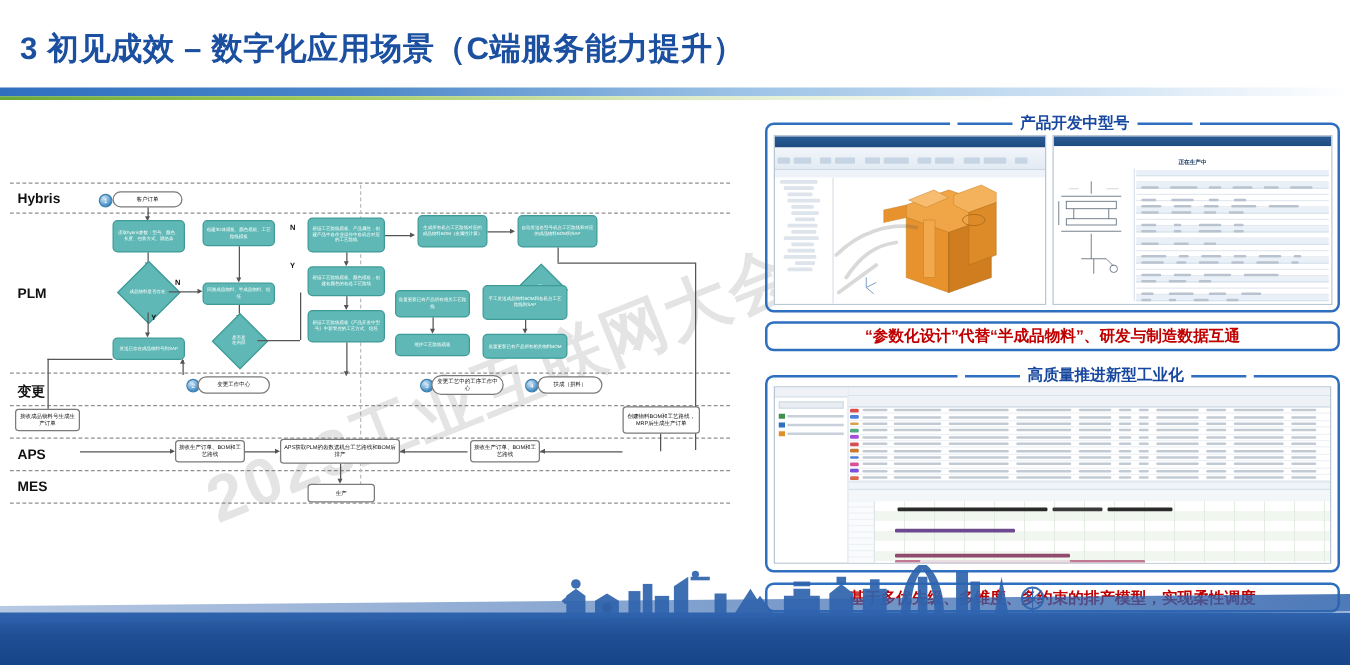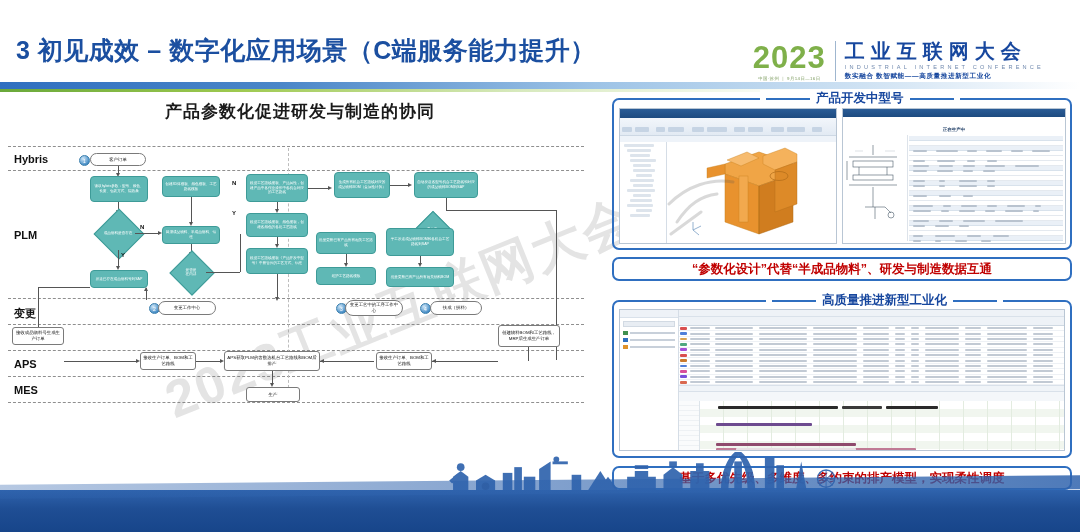--- a/index.html
+++ b/index.html
@@ -3,21 +3,21 @@
 <meta charset="utf-8">
 <style>
   html,body{margin:0;padding:0;}
   body{
     width:1080px;height:532px;overflow:hidden;position:relative;
     background:#ffffff;
     font-family:"Liberation Sans","DejaVu Sans",sans-serif;
     color:#222;
   }
   
-  .header{position:absolute;left:0;top:16px;width:1052px;height:82px;}
+  .header{position:absolute;left:0;top:4px;width:1052px;height:82px;}
   .title{
     position:absolute;left:16px;top:18px;
     font-size:25px;font-weight:bold;color:#1b4fa0;letter-spacing:.5px;
     white-space:nowrap;
   }
   .hdr-rule{position:absolute;left:0;top:66px;width:1080px;height:7px;
     background:linear-gradient(90deg,#2f6fc0 0%,#4a86c8 26%,#9dc3e6 55%,#cfe2f3 80%,#ffffff 100%);}
   .hdr-rule2{position:absolute;left:0;top:73px;width:1080px;height:3px;
     background:linear-gradient(90deg,#69a83a 0%,#9ec94f 22%,#d7e9bd 48%,#ffffff 75%);}
 
@@ -124,36 +124,23 @@
   .skyline{position:absolute;right:0;bottom:38px;height:44px;}
 </style>
 </head>
 <body>
 
 <div class="header">
   <div class="title">3 初见成效 – 数字化应用场景（C端服务能力提升）</div>
   <div class="hdr-rule"></div>
   <div class="hdr-rule2"></div>
 
-  <div class="logo">
-    <div class="logo-left">
-      <div class="logo-year">2023</div>
-      <div class="logo-year-sub">中国·苏州 ｜ 9月14日—16日</div>
-    </div>
-    <div class="logo-div"></div>
-    <div class="logo-right">
-      <div class="logo-cn">工业互联网大会</div>
-      <div class="logo-en">INDUSTRIAL INTERNET CONFERENCE</div>
-      <div class="logo-cn2">数实融合 数智赋能——高质量推进新型工业化</div>
-    </div>
-  </div>
 </div>
 
 <div class="flow">
-  <div class="flow-title">产品参数化促进研发与制造的协同</div>
 
   <div class="lane-line" style="top:62px"></div>
   <div class="lane-line" style="top:86px"></div>
   <div class="lane-line" style="top:214px"></div>
   <div class="lane-line" style="top:240px"></div>
   <div class="lane-line" style="top:266px"></div>
   <div class="lane-line" style="top:292px"></div>
   <div class="lane-line" style="top:318px"></div>
 
   <div class="lane-label" style="top:69px">Hybris</div>

